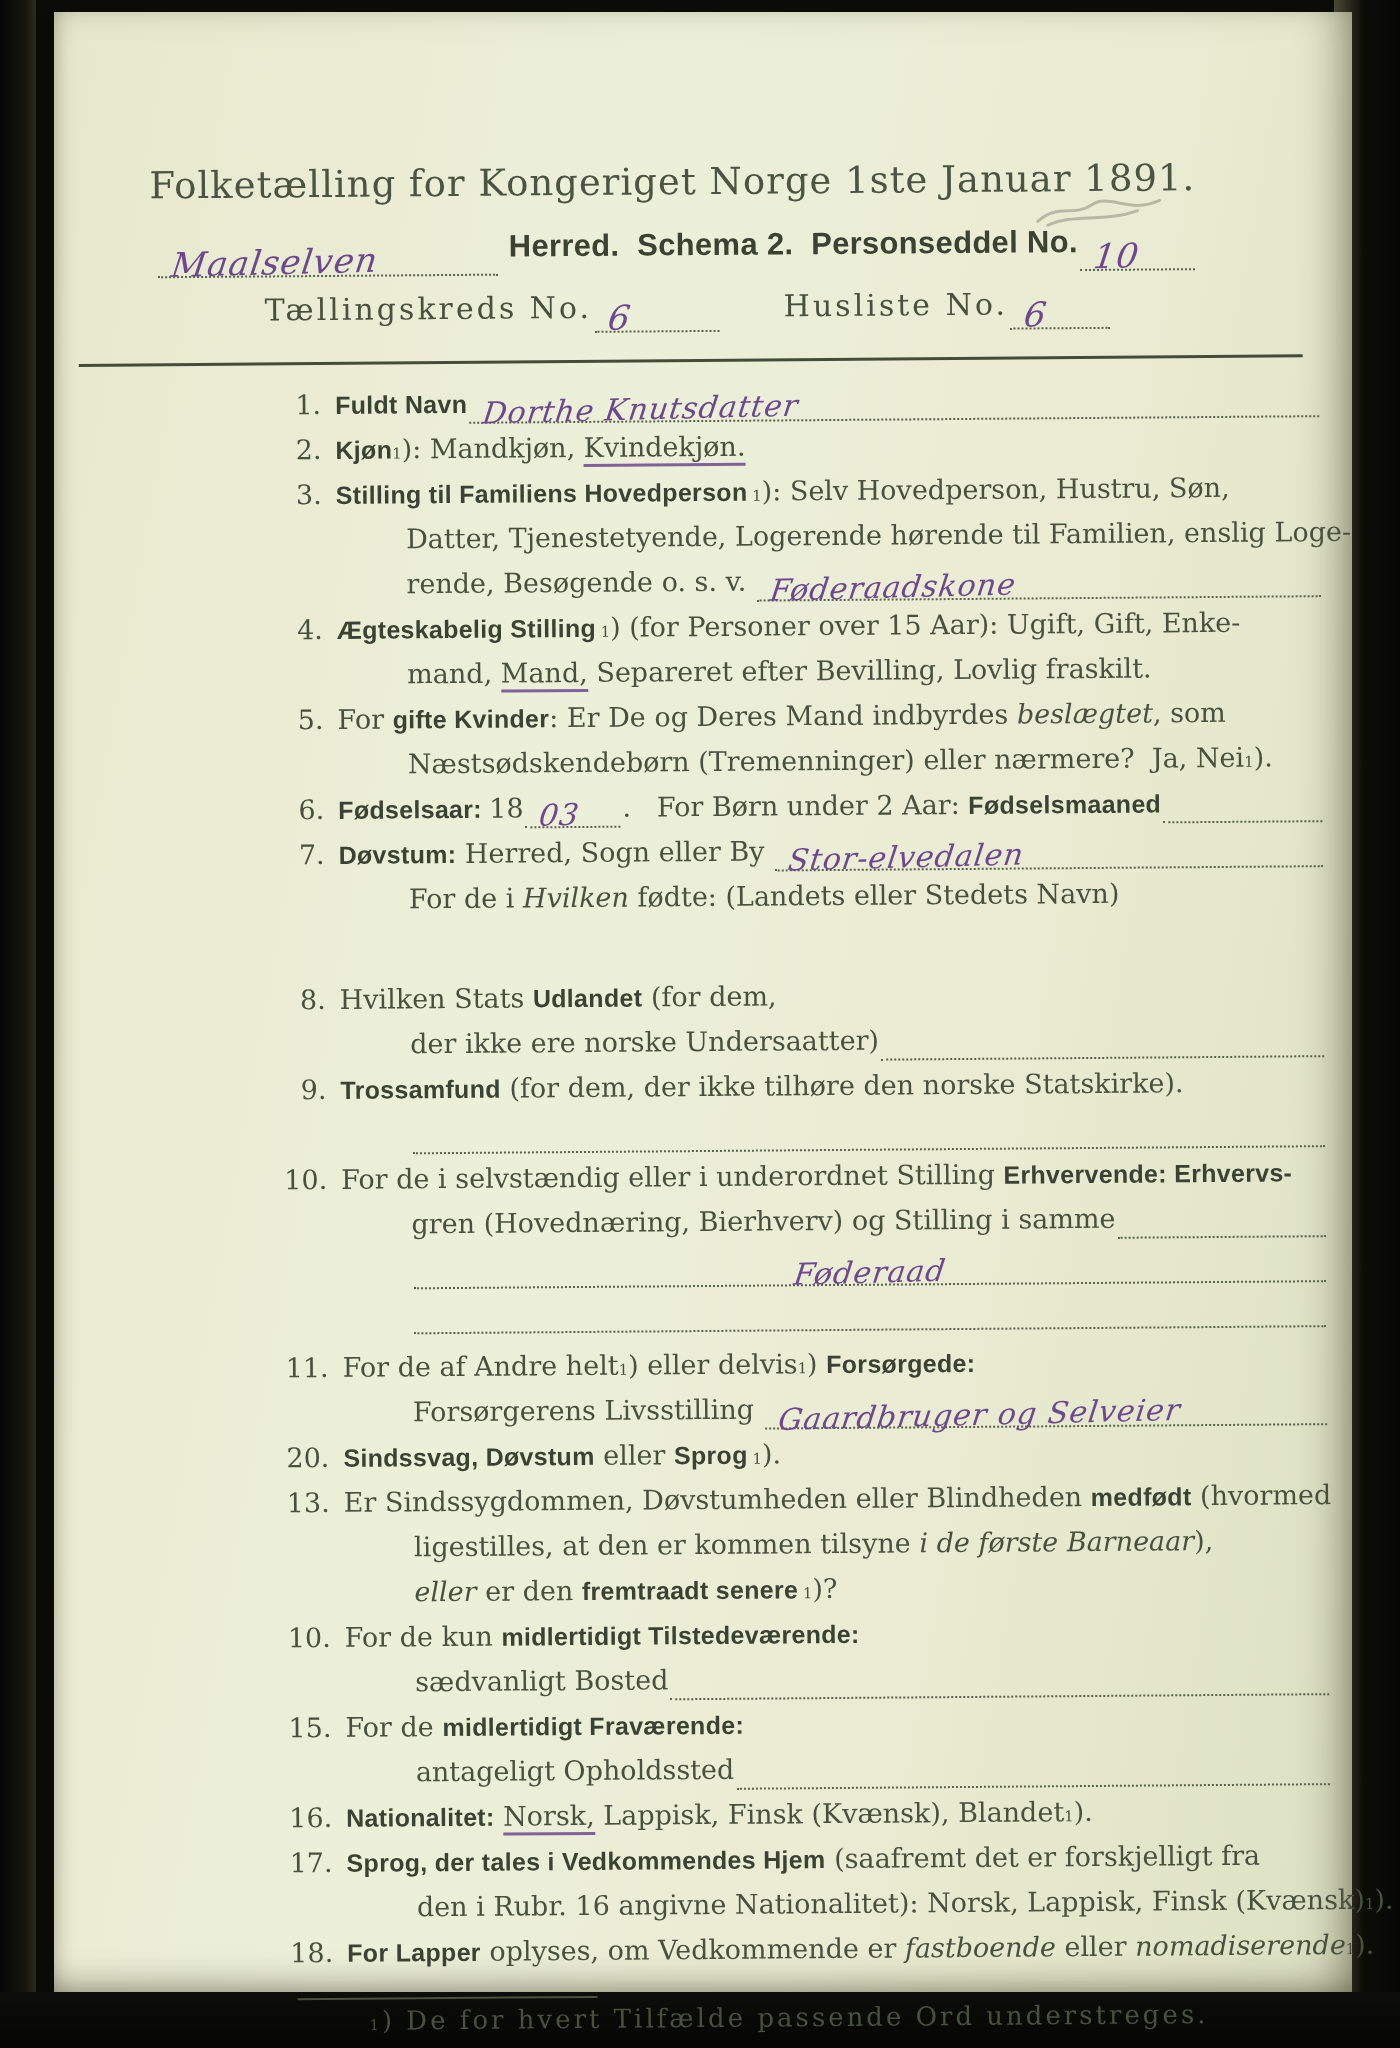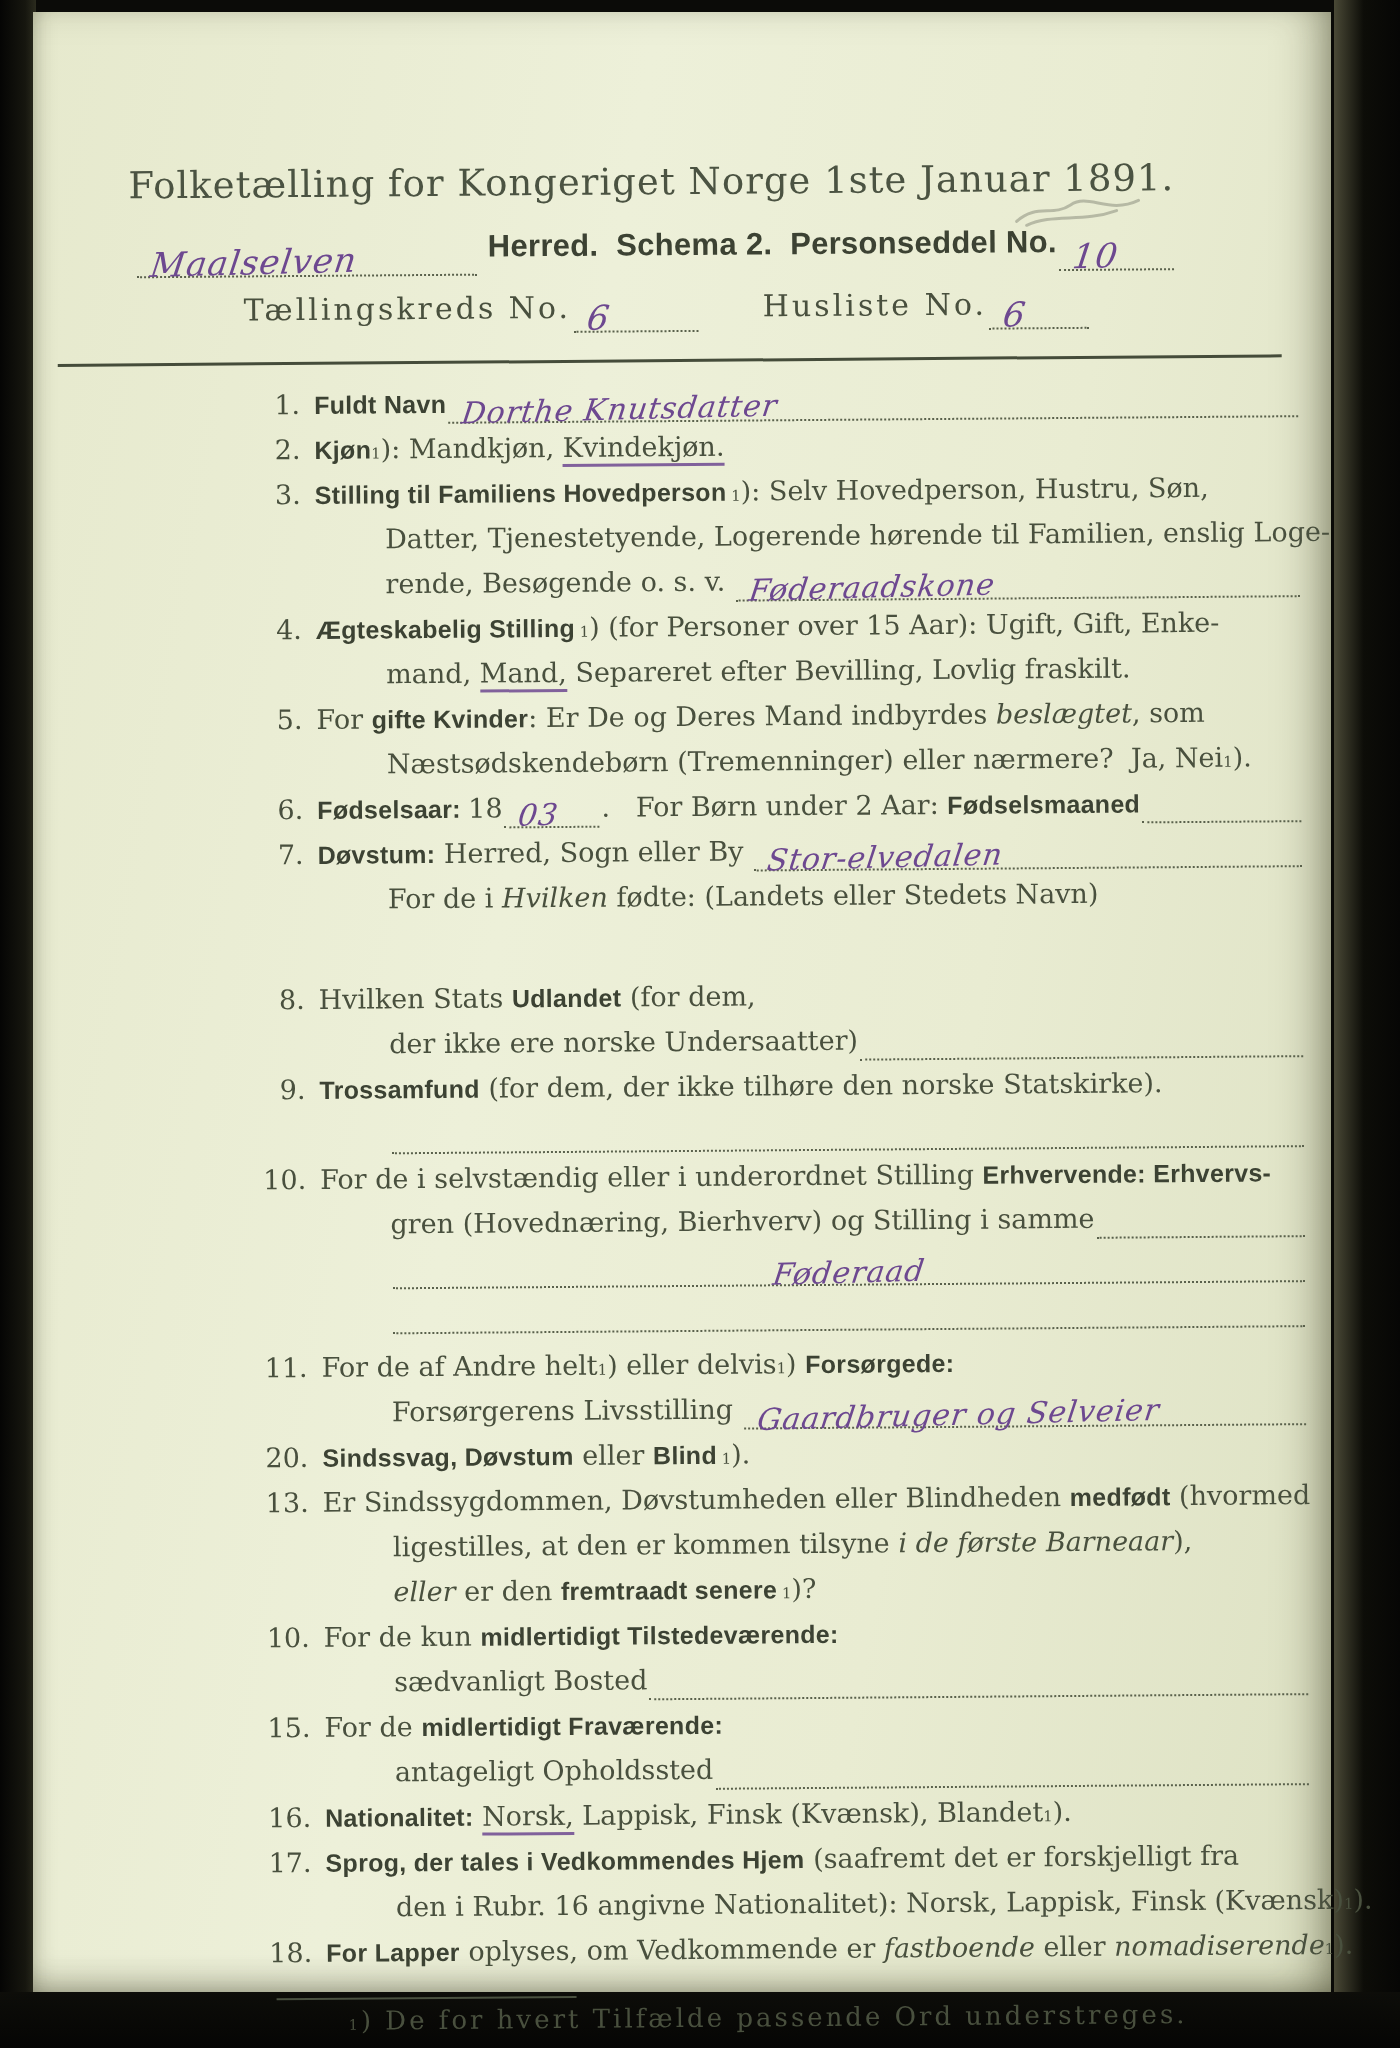--- a/index.html
+++ b/index.html
@@ -13,21 +13,21 @@
   body{
     width:1400px;height:2048px;position:relative;overflow:hidden;
     background:#0a0a07;font-family:"DejaVu Serif",serif;color:var(--ink);
   }
   .band{position:absolute;}
   .band-top{left:0;top:0;right:0;height:12px;background:#0b0b08;}
   .band-left{left:0;top:0;width:36px;height:100%;background:linear-gradient(90deg,#050504,#16160f 70%,#2b2b1e);}
   .band-right{right:0;top:0;width:66px;height:100%;background:linear-gradient(90deg,#4a4936,#0d0d08 45%,#060605);}
   .band-bottom{left:0;right:0;bottom:0;height:56px;background:linear-gradient(0deg,#050504,#0d0d09);}
   .page{
-    position:absolute;left:33px;top:12px;width:1298px;height:1980px;
+    position:absolute;left:54px;top:12px;width:1298px;height:1980px;
     background:linear-gradient(100deg,#e6e9cd,#edf0d9 38%,#e9ecd2 68%,#dde1c3);
     box-shadow:inset -30px 0 46px -22px rgba(45,45,22,.5), inset 0 -24px 34px -20px rgba(45,45,22,.4), inset 14px 0 24px -16px rgba(45,45,22,.35);
   }
   .content{position:absolute;inset:0;transform:rotate(-0.45deg);transform-origin:50% 0;padding:148px 34px 0 0;box-sizing:border-box;}
   .title{
     font-size:37px;font-weight:400;letter-spacing:1px;color:#4b5342;
     text-align:center;margin:0 60px 24px 30px;white-space:nowrap;
   }
   .line{display:flex;align-items:baseline;height:45px;white-space:pre;}
   .line span{white-space:pre;}
@@ -119,21 +119,21 @@
           <div class="line first"><span class="num">10.</span><span>For de i selvstændig eller i underordnet Stilling </span><span class="b">Erhvervende: Erhvervs-</span></div>
           <div class="line cont"><span>gren (Hovednæring, Bierhverv) og Stilling i samme</span><span class="leader fx"></span></div>
           <div class="line cont"><span class="leader fx"><span class="hw ctr">Føderaad</span></span></div>
           <div class="line cont"><span class="leader fx"></span></div>
         </div>
         <div class="form-item" data-item="11">
           <div class="line first"><span class="num">11.</span><span>For de af Andre helt</span><span class="sup">1</span><span>) eller delvis</span><span class="sup">1</span><span>) </span><span class="b">Forsørgede:</span></div>
           <div class="line cont"><span>Forsørgerens Livsstilling </span><span class="leader fx"><span class="hw">Gaardbruger og Selveier</span></span></div>
         </div>
         <div class="form-item" data-item="12">
-          <div class="line first"><span class="num">20.</span><span class="b">Sindssvag, Døvstum</span><span> eller </span><span class="b">Blind</span><span class="sup"> 1</span><span>).</span></div>
+          <div class="line first"><span class="num">20.</span><span class="b">Sindssvag, Døvstum</span><span> eller </span><span class="b">Sprog</span><span class="sup"> 1</span><span>).</span></div>
         </div>
         <div class="form-item" data-item="13">
           <div class="line first"><span class="num">13.</span><span>Er Sindssygdommen, Døvstumheden eller Blindheden </span><span class="b">medfødt</span><span> (hvormed</span></div>
           <div class="line cont"><span>ligestilles, at den er kommen tilsyne </span><span class="it">i de første Barneaar</span><span>),</span></div>
           <div class="line cont"><span class="it">eller</span><span> er den </span><span class="b">fremtraadt senere</span><span class="sup"> 1</span><span>)?</span></div>
         </div>
         <div class="form-item" data-item="14">
           <div class="line first"><span class="num">10.</span><span>For de kun </span><span class="b">midlertidigt Tilstedeværende:</span></div>
           <div class="line cont"><span>sædvanligt Bosted</span><span class="leader fx"></span></div>
         </div>

